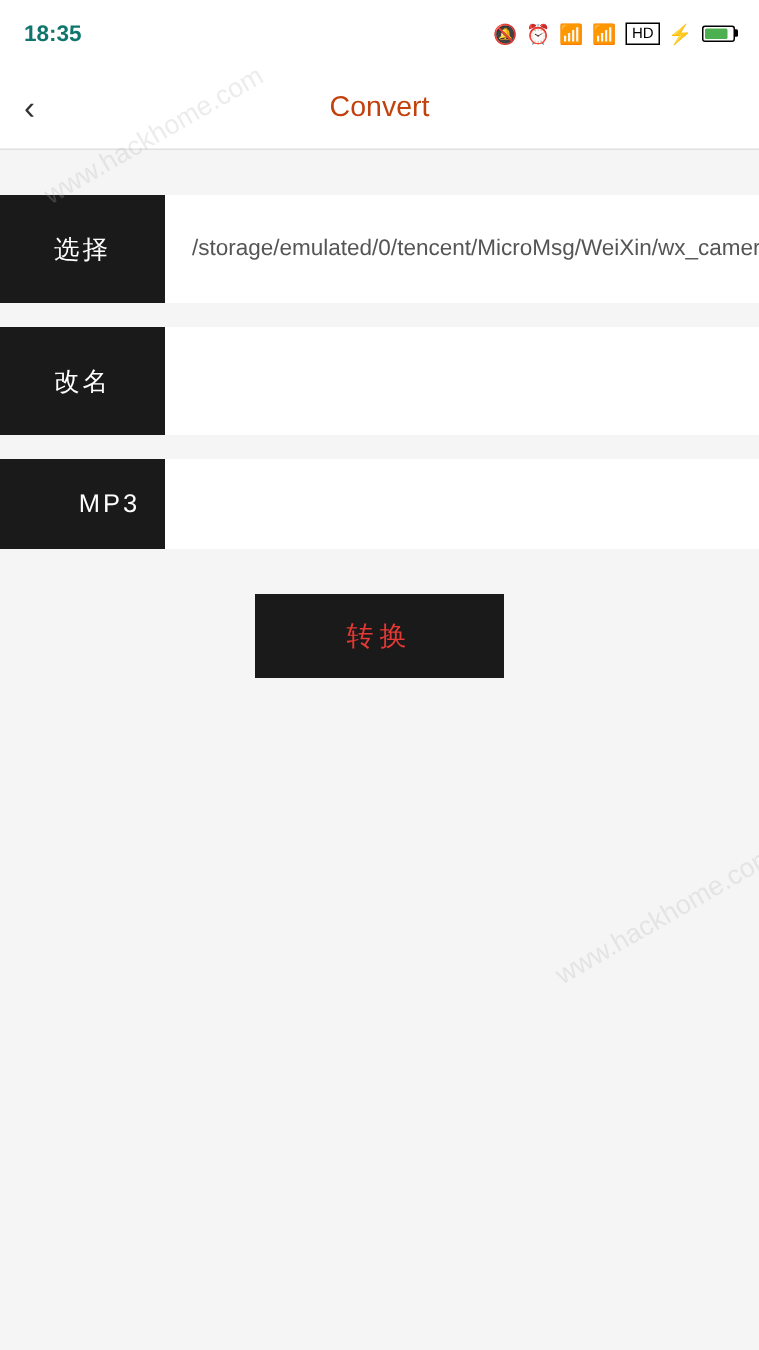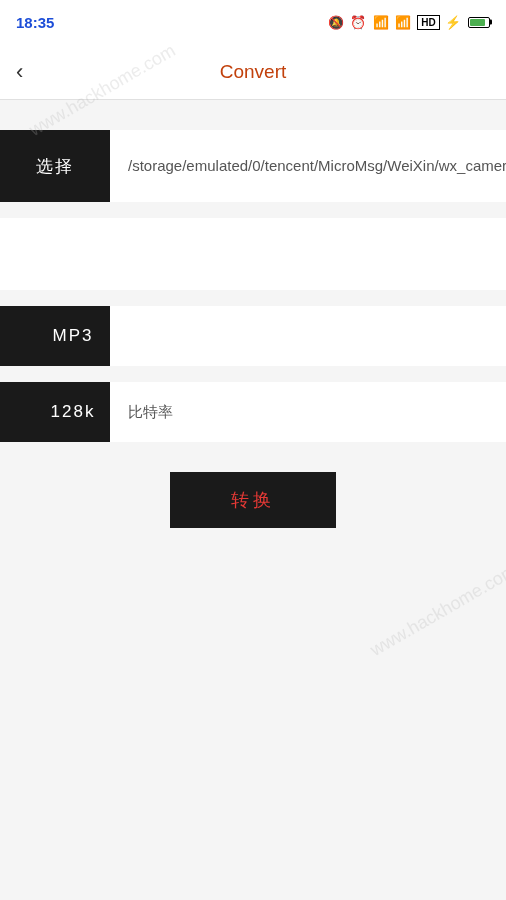--- a/index.html
+++ b/index.html
@@ -25,21 +25,21 @@
       background: #fff;
       display: flex;
       align-items: center;
       justify-content: space-between;
       padding: 0 16px;
     }
 
     .status-time {
       font-size: 15px;
       font-weight: 600;
-      color: #1d4ed8;
+      color: #0f766e;
     }
 
     .status-icons {
       display: flex;
       align-items: center;
       gap: 6px;
     }
 
     .status-icon {
       font-size: 13px;
@@ -179,21 +179,21 @@
     .watermark-text.wm2 {
       top: 600px;
       right: -20px;
     }
 
     
     .hd-badge {
       border: 1px solid #000;
       padding: 1px 3px;
       font-size: 10px;
-      font-weight: bold;
+      font-weight: normal;
     }
 
     .battery-icon {
       width: 22px;
       height: 11px;
       border: 1px solid #000;
       border-radius: 2px;
       position: relative;
       display: inline-flex;
       align-items: center;
@@ -248,30 +248,27 @@
 </div>
 
 <div class="main-content">
 
   <div class="row-item">
     <div class="row-btn">选择</div>
     <div class="row-value">/storage/emulated/0/tencent/MicroMsg/WeiXin/wx_camera_1514610710343.mp4</div>
   </div>
 
   <div class="row-item">
+    <div class="row-btn">改名</div>
   </div>
 
   <div class="row-item row-item-compact">
     <div class="row-btn">MP3</div>
   </div>
 
-  <div class="row-item row-item-compact">
-    <div class="row-btn">128k</div>
-    <div class="row-value">比特率</div>
-  </div>
 
   <div class="convert-area">
     <div class="convert-btn">
       <span class="convert-btn-text">转换</span>
     </div>
   </div>
 
 </div>
 
 </body></html>

